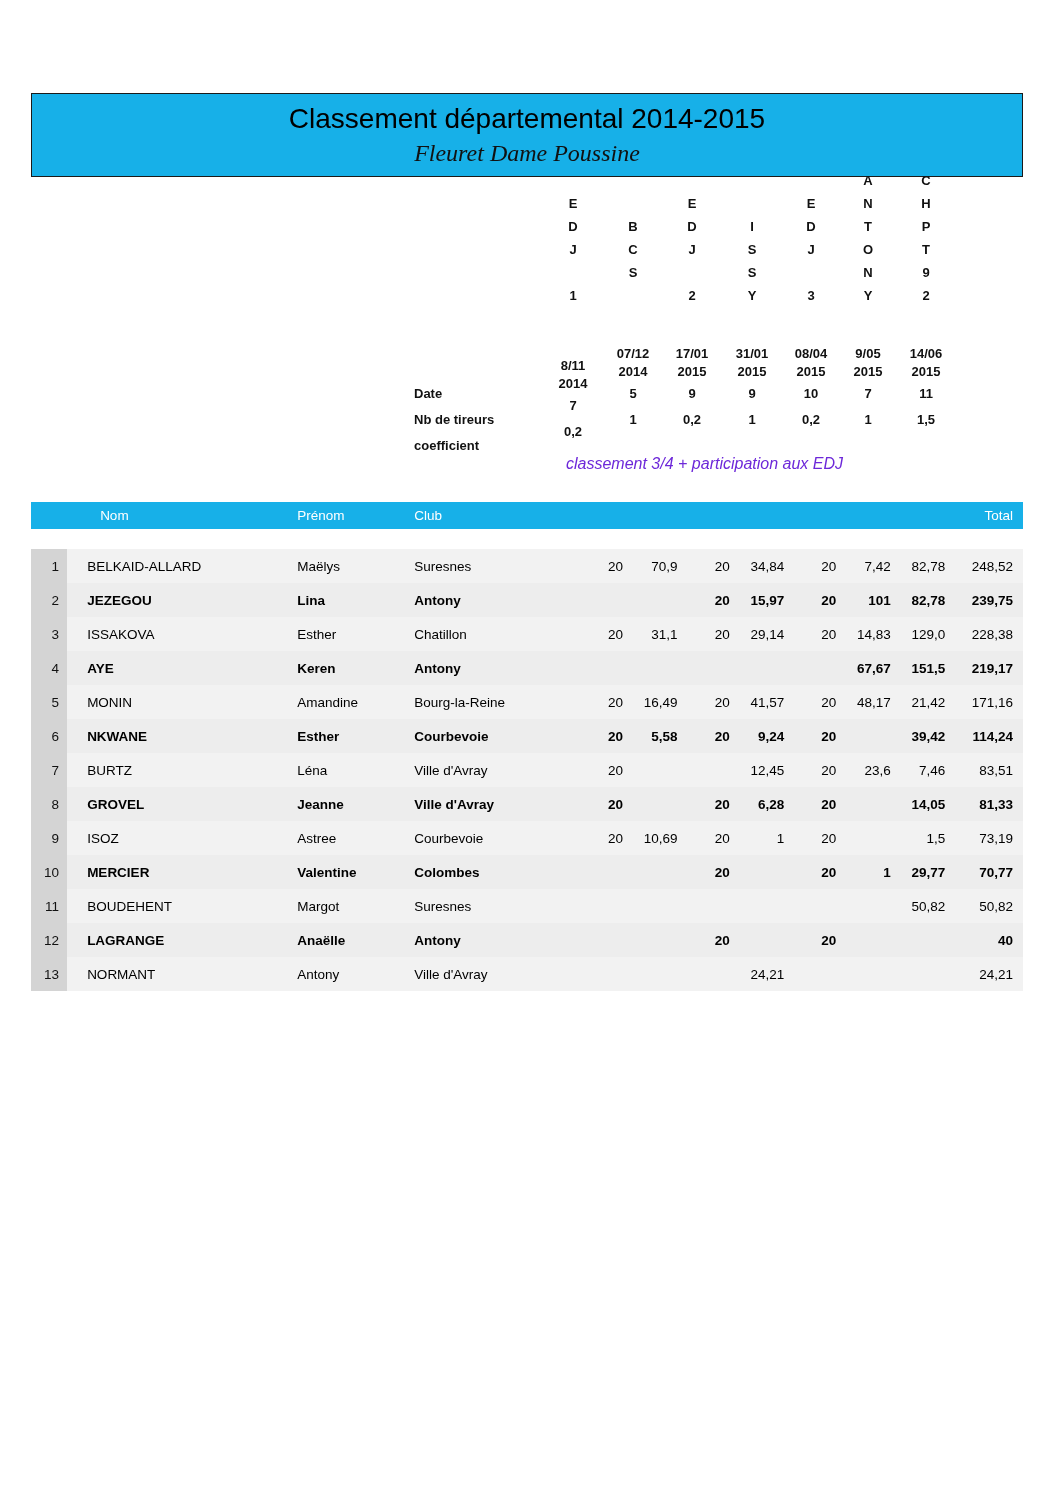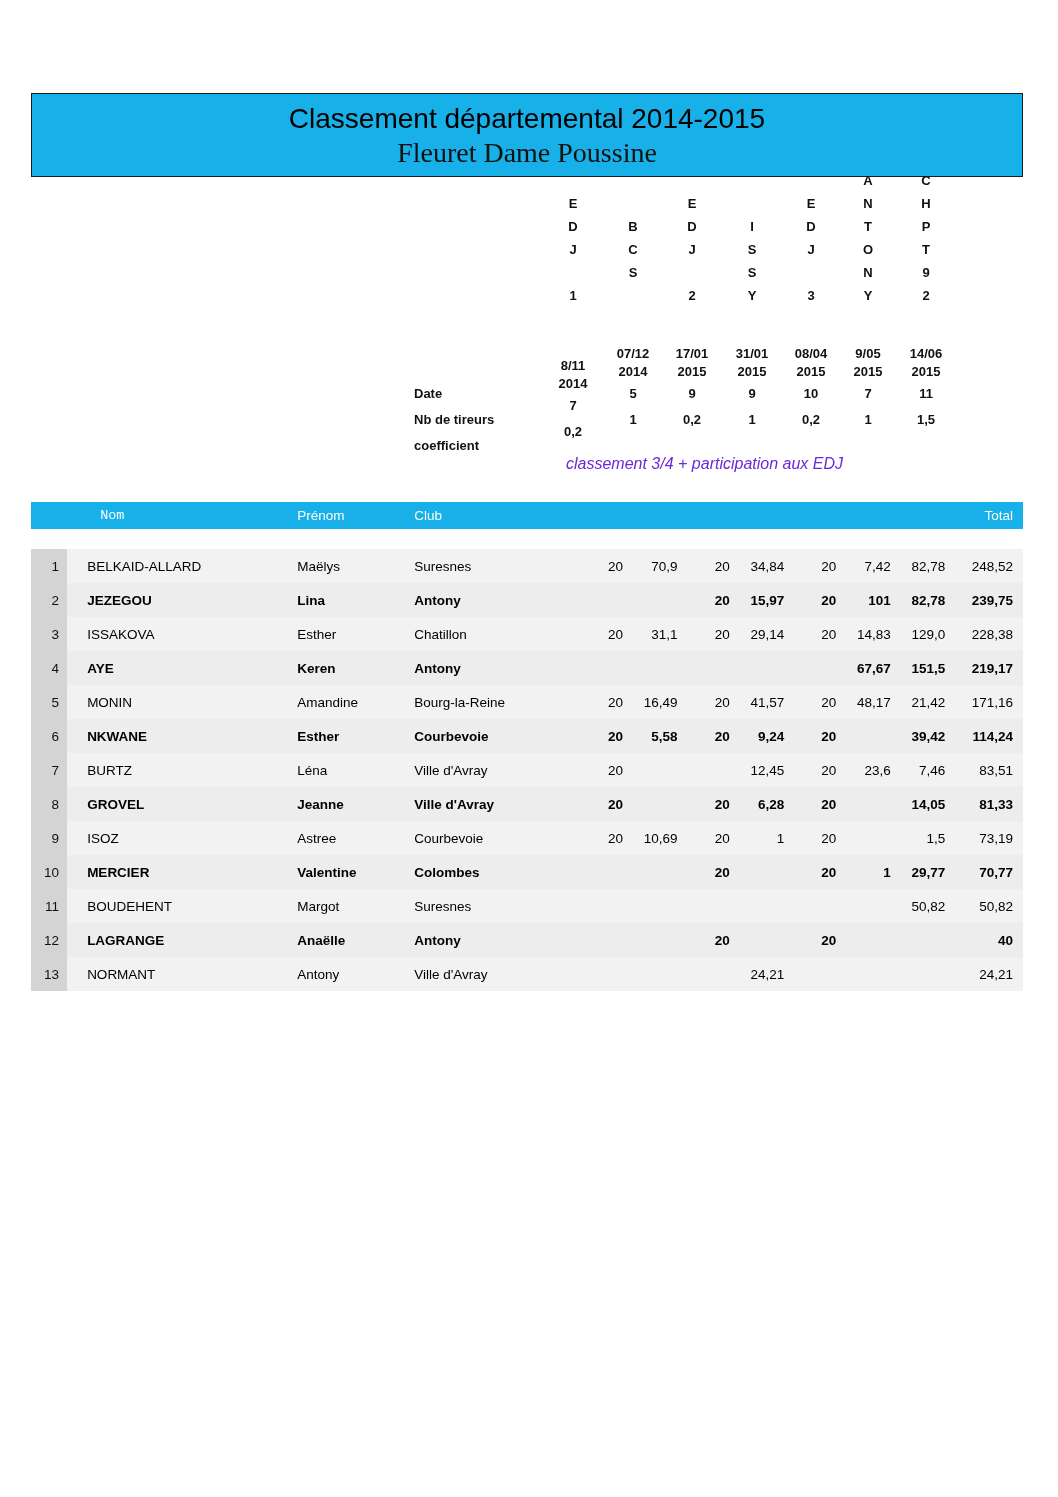--- a/index.html
+++ b/index.html
@@ -38,23 +38,24 @@
     justify-content: center;
   }
   .title-line1 {
     font-family: Liberation Sans, sans-serif;
     font-size: 28px;
     line-height: 36px;
     color: #000000;
   }
   .title-line2 {
     font-family: "Liberation Serif", serif;
-    font-size: 28px;
+    font-size: 24px;
     line-height: 32px;
     color: #111111;
+    font-style: italic;
   }
 
   
   .logo {
     position: absolute;
     left: 48px;
     top: 190px;
     width: 260px;
     height: 160px;
   }
@@ -140,21 +141,21 @@
   }
   .head-row th {
     background: #17b0e8;
     color: #ffffff;
     font-weight: normal;
     font-size: 13.5px;
     height: 27px;
     text-align: left;
   }
   .head-row th.num { width: 30px; }
-  .head-row th.nom { width: 215px; padding-left: 33px; font-family: Liberation Mono, monospace; }
+  .head-row th.nom { width: 215px; padding-left: 33px; }
   .head-row th.prenom { width: 125px; }
   .head-row th.club { width: 180px; }
   .head-row th.sc { width: 56px; }
   .head-row th.total { width: 60px; text-align: right; padding-right: 10px; }
 
   .spacer-row td { height: 20px; background: #ffffff; }
 
   tr.data-row td { background: #f2f2f2; }
   tr.data-row.alt td { background: #ededed; }
   tr.data-row td.rank {

